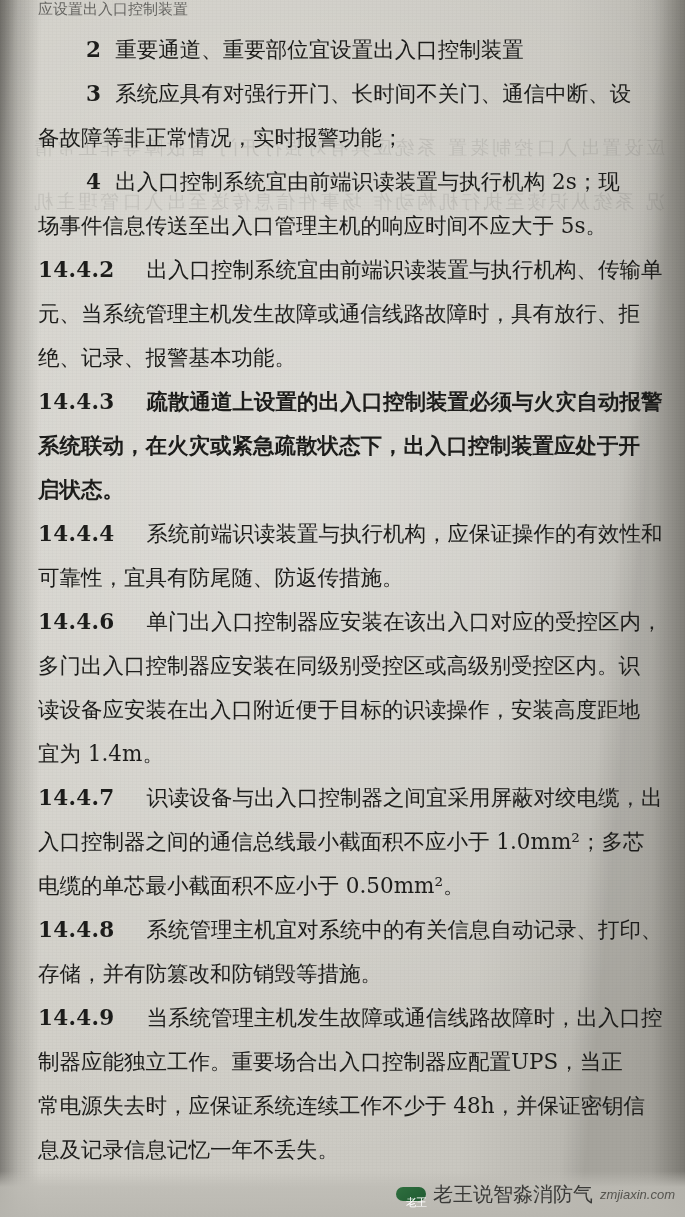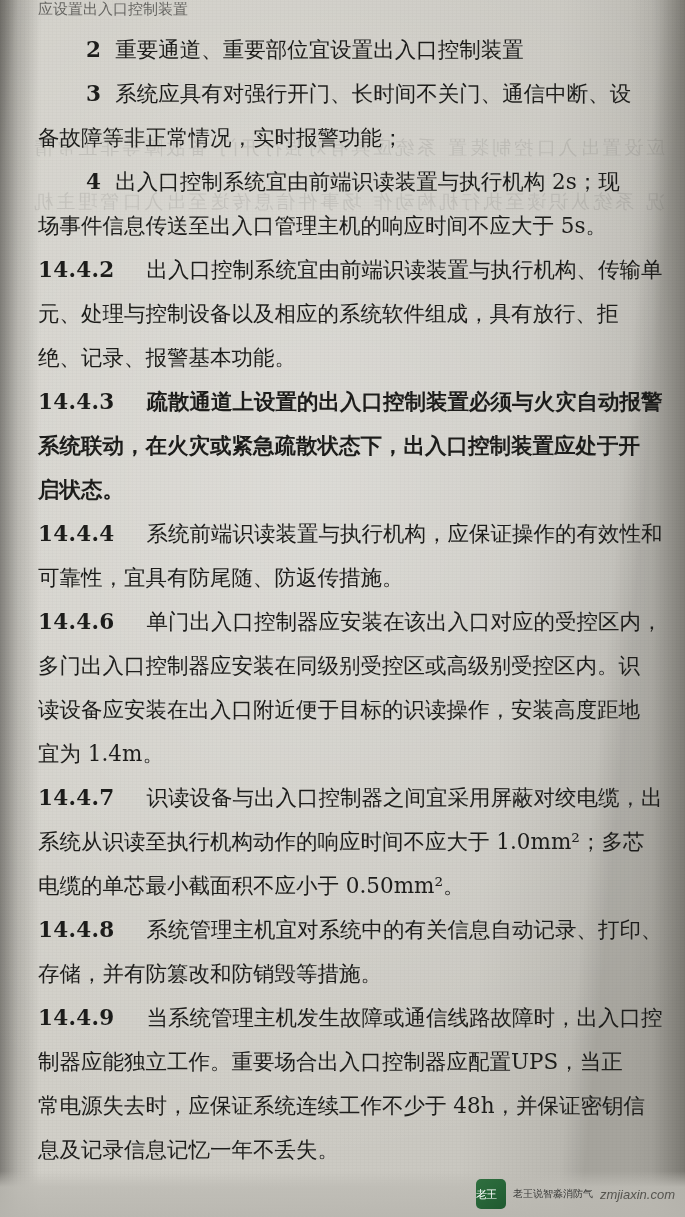--- a/index.html
+++ b/index.html
@@ -111,33 +111,33 @@
     justify-content: flex-end;
     padding-right: 10px;
     box-sizing: border-box;
   }
   #wm {
     display: flex;
     align-items: center;
     gap: 7px;
   }
   #wm-logo {
-    width: 30px; height: 30px;
-    border-radius: 5px;
+    width: 30px; height: 14px;
+    border-radius: 10px;
     background: linear-gradient(145deg, #2f6f3f 0%, #1f5a30 100%);
     color: #fff;
     font-size: 11px;
     line-height: 30px;
-    text-align: left;
+    text-align: right;
     font-family: "Liberation Sans", sans-serif;
     letter-spacing: -1px;
   }
   #wm-text {
     font-family: "Liberation Sans", sans-serif;
-    font-size: 10px;
+    font-size: 20px;
     color: #3a3a38;
     white-space: nowrap;
   }
   #wm-id {
     font-family: "Liberation Sans", sans-serif;
     font-size: 13px;
     color: #55544f;
     white-space: nowrap;
     font-style: italic;
   }
@@ -172,21 +172,21 @@
       <p class="p">备故障等非正常情况，实时报警功能；</p>
     </div>
 
     <div class="block">
       <p class="p indent"><span class="num-inline lat">4</span><span>出入口控制系统宜由前端识读装置与执行机构 2s；现</span></p>
       <p class="p">场事件信息传送至出入口管理主机的响应时间不应大于 5s。</p>
     </div>
 
     <div class="block">
       <p class="p"><span class="num lat sp">14.4.2</span><span class="sp"></span><span>出入口控制系统宜由前端识读装置与执行机构、传输单</span></p>
-      <p class="p">元、处理与控制设备以及相应的系统软件组成，具有放行、拒</p>
+      <p class="p">元、当系统管理主机发生故障或通信线路故障时，具有放行、拒</p>
       <p class="p">绝、记录、报警基本功能。</p>
     </div>
 
     <div class="block bold-line">
       <p class="p"><span class="num lat sp">14.4.3</span><span class="sp"></span><span>疏散通道上设置的出入口控制装置必须与火灾自动报警</span></p>
       <p class="p">系统联动，在火灾或紧急疏散状态下，出入口控制装置应处于开</p>
       <p class="p">启状态。</p>
     </div>
 
     <div class="block">
@@ -197,21 +197,21 @@
 
     <div class="block">
       <p class="p"><span class="num lat sp">14.4.6</span><span class="sp"></span><span>单门出入口控制器应安装在该出入口对应的受控区内，</span></p>
       <p class="p">多门出入口控制器应安装在同级别受控区或高级别受控区内。识</p>
       <p class="p">读设备应安装在出入口附近便于目标的识读操作，安装高度距地</p>
       <p class="p">宜为 1.4m。</p>
     </div>
 
     <div class="block">
       <p class="p"><span class="num lat sp">14.4.7</span><span class="sp"></span><span>识读设备与出入口控制器之间宜采用屏蔽对绞电缆，出</span></p>
-      <p class="p">系统从识读至执行机构动作的响应时间不应大于 1.0mm²；多芯</p>
+      <p class="p">入口控制器之间的通信总线最小截面积不应小于 1.0mm²；多芯</p>
       <p class="p">电缆的单芯最小截面积不应小于 0.50mm²。</p>
     </div>
 
     <div class="block">
       <p class="p"><span class="num lat sp">14.4.8</span><span class="sp"></span><span>系统管理主机宜对系统中的有关信息自动记录、打印、</span></p>
       <p class="p">存储，并有防篡改和防销毁等措施。</p>
     </div>
 
     <div class="block">
       <p class="p"><span class="num lat sp">14.4.9</span><span class="sp"></span><span>当系统管理主机发生故障或通信线路故障时，出入口控</span></p>

